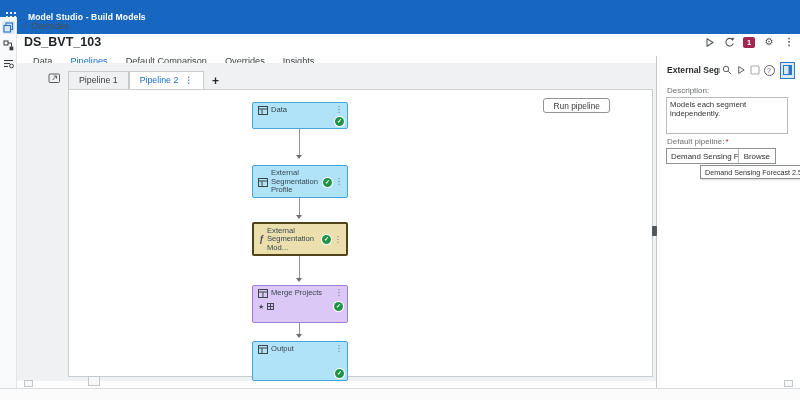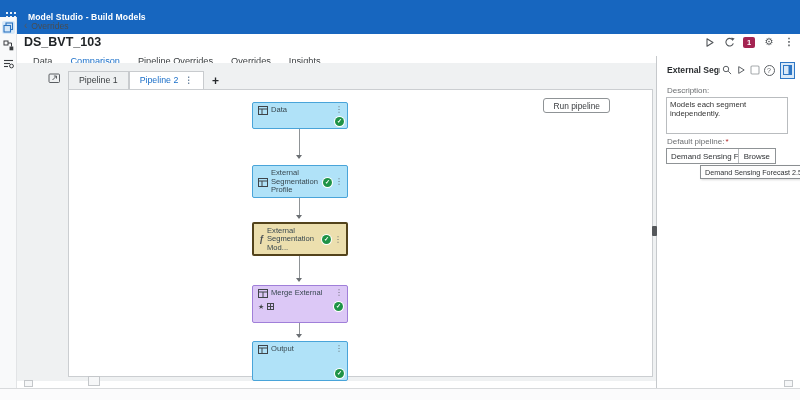--- a/index.html
+++ b/index.html
@@ -160,22 +160,22 @@
     <span class="t-icon">
       <span class="gear-glyph">⚙</span>
     </span>
     <span class="t-icon">
       <span class="dots-glyph">⋮</span>
     </span>
   </div>
 
   <div class="main-tabs">
     <span class="m-tab">Data</span>
-    <span class="m-tab active">Comparison</span>
-    <span class="m-tab">Pipeline Overrides</span>
+    <span class="m-tab active">Pipelines</span>
+    <span class="m-tab">Default Comparison</span>
     <span class="m-tab">Overrides</span>
     <span class="m-tab">Insights</span>
   </div>
   <div class="tabs-divider"></div>
 
   <div class="workspace">
 
     <span class="expand-btn">
       <svg width="13" height="12" viewBox="0 0 13 12">
           <rect x="1" y="2" width="10.5" height="8.5" rx="1" fill="none" stroke="#5a5e62" stroke-width="1"></rect>
@@ -240,21 +240,21 @@
 
     <div class="node purple" style="top:222px; height:38px;">
       <div class="n-row">
         <span class="n-icon">
           <svg width="10" height="9" viewBox="0 0 10 9">
               <rect x="0.5" y="0.5" width="9" height="8" fill="none" stroke="#3f4449" stroke-width="1"></rect>
               <line x1="0.5" y1="3" x2="9.5" y2="3" stroke="#3f4449" stroke-width="1"></line>
               <line x1="5" y1="3" x2="5" y2="8.5" stroke="#3f4449" stroke-width="1"></line>
             </svg>
         </span>
-        <span class="n-text">Merge External</span>
+        <span class="n-text">Merge Projects</span>
         <span class="n-menu">⋮</span>
       </div>
       <div class="n-bottom">
         <span class="n-star">★</span>
         <span class="n-icon">
           <svg width="7" height="7" viewBox="0 0 7 7">
               <rect x="0.5" y="0.5" width="6" height="6" fill="none" stroke="#44484c" stroke-width="1"></rect>
               <line x1="0.5" y1="3.5" x2="6.5" y2="3.5" stroke="#44484c" stroke-width="1"></line>
               <line x1="3.5" y1="0.5" x2="3.5" y2="6.5" stroke="#44484c" stroke-width="1"></line>
             </svg>

